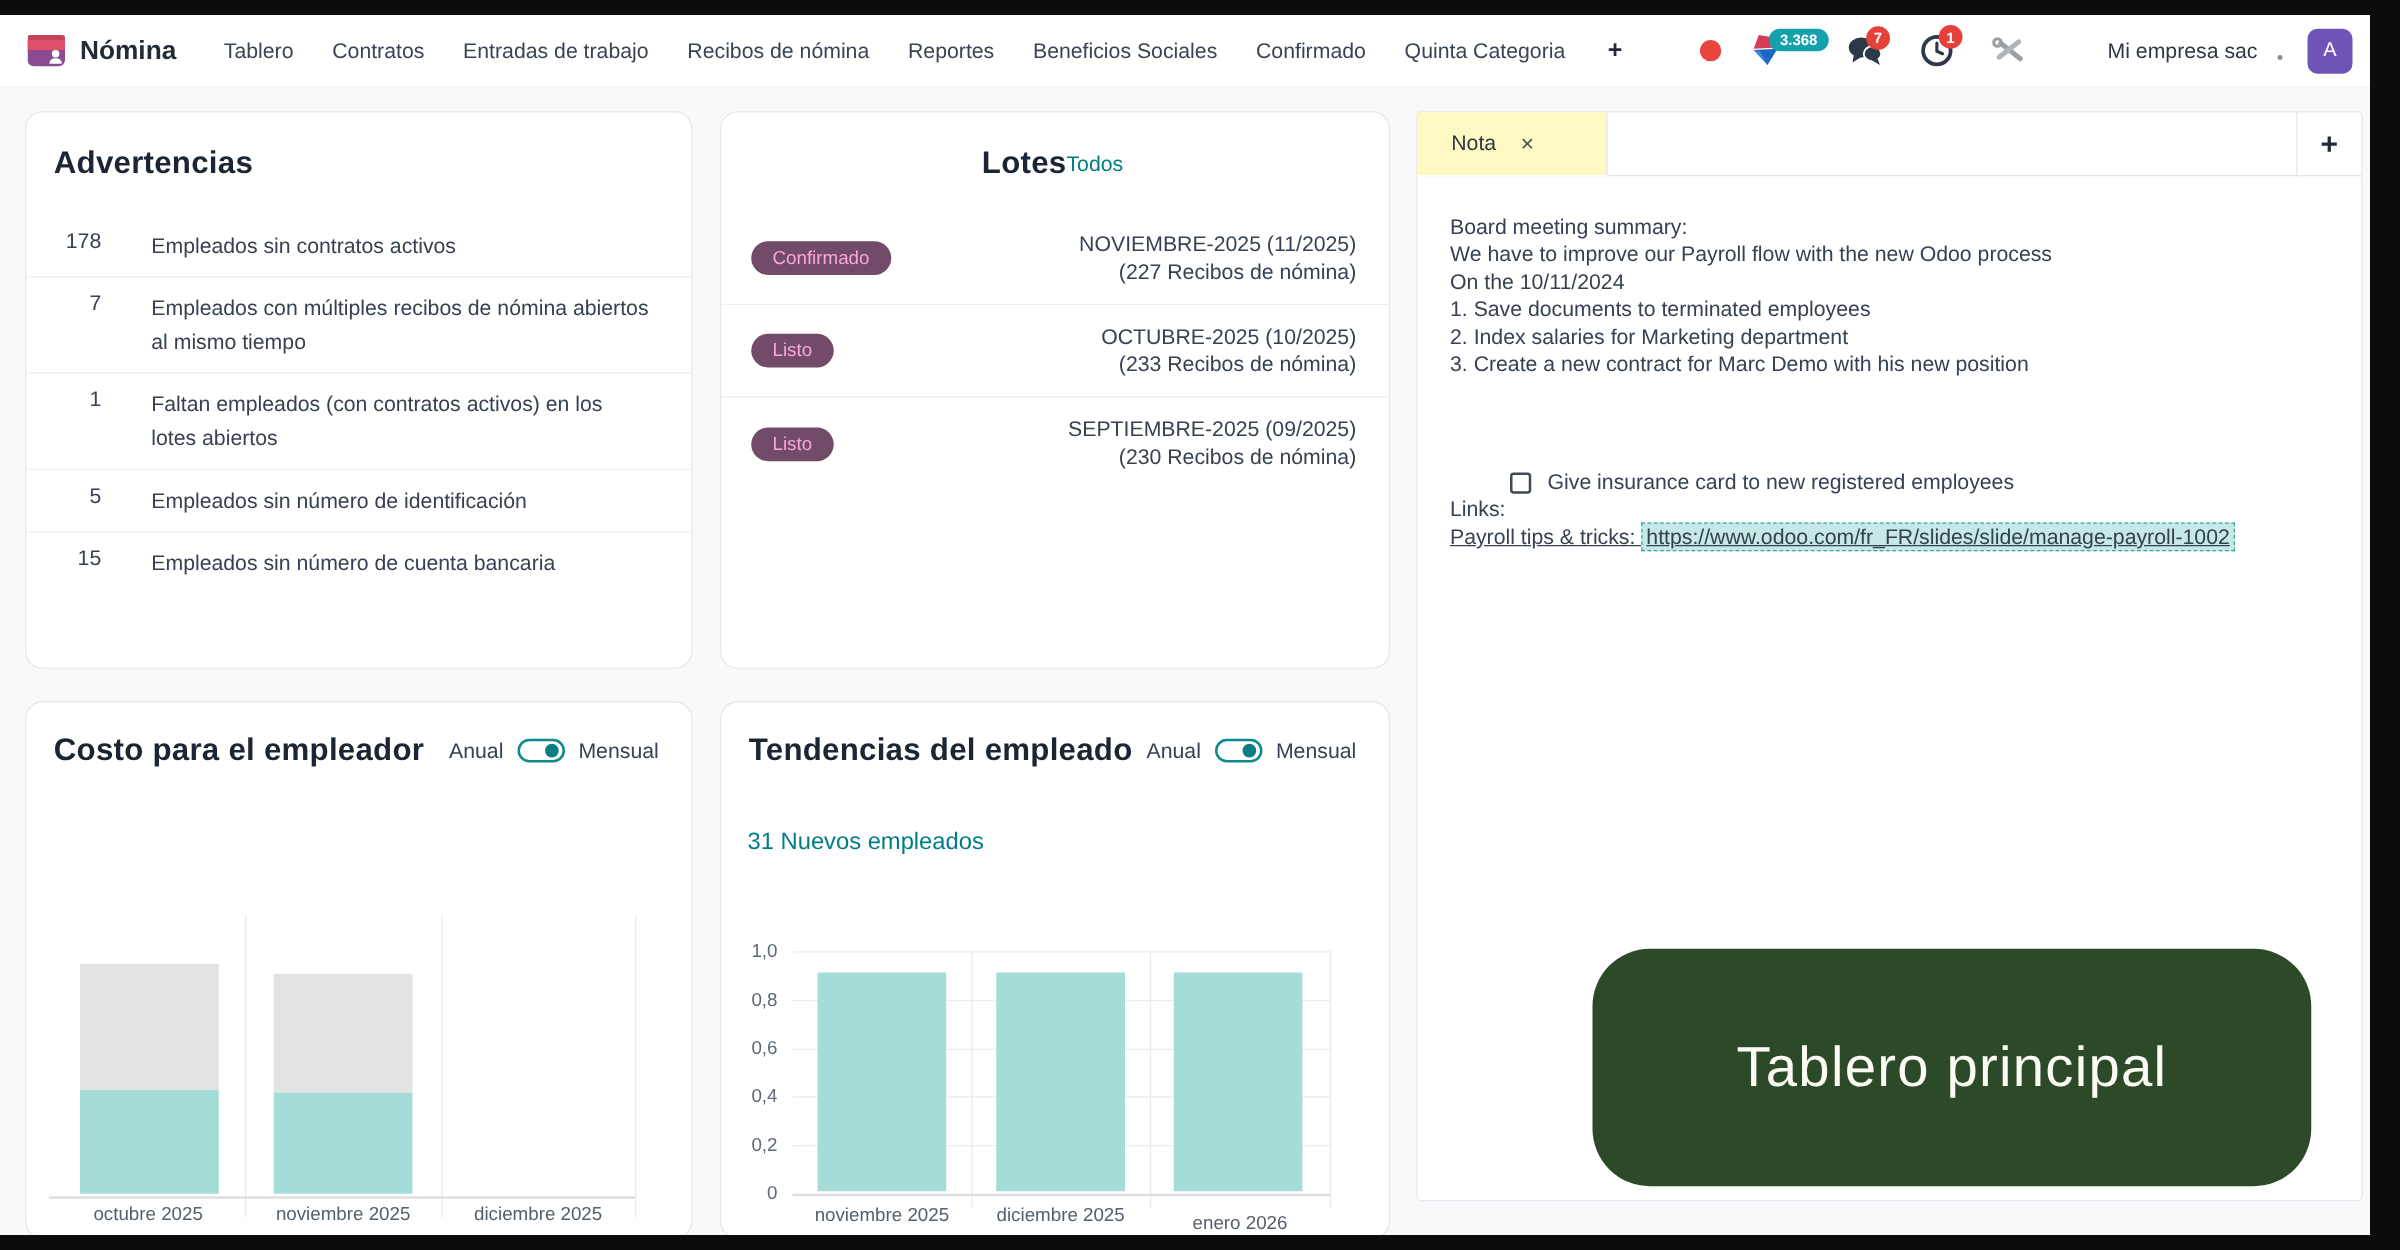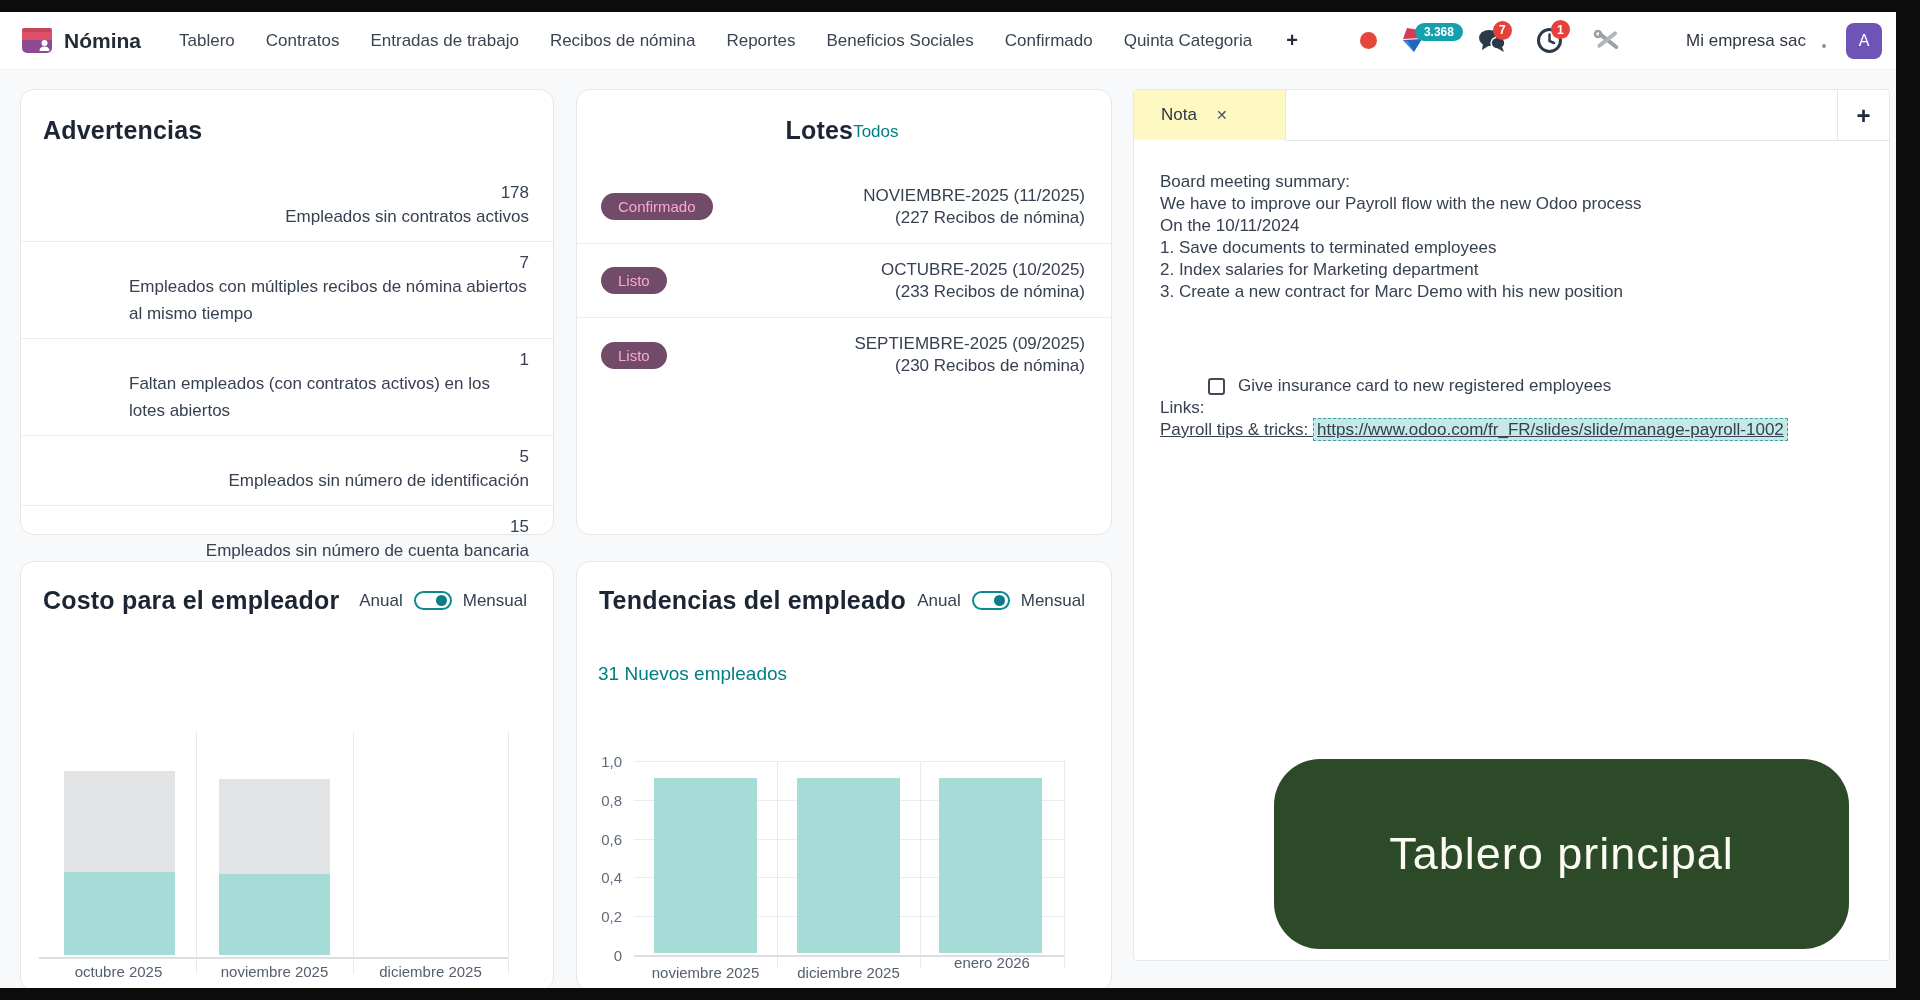--- a/index.html
+++ b/index.html
@@ -26,21 +26,21 @@
   .avatar { width:36px; height:36px; border-radius:8px; background:#6f54b8; color:#fff; font-size:16px; display:flex; align-items:center; justify-content:center; }
 
   
   .card { position:absolute; background:#fff; border:1px solid #e5e7ea; border-radius:14px; }
   .card-title { font-size:25px; font-weight:700; color:#1c2533; letter-spacing:.2px; }
 
   
   #warnings-card { left:20px; top:77px; width:534px; height:446px; padding-top:26px; }
   #warnings-card .card-title { padding-left:22px; }
   .warn-list { margin-top:27px; }
-  .warn-row { display:flex; align-items:flex-end; padding:11px 24px 11px 0; border-bottom:1px solid #eceef0; cursor:pointer;flex-direction:column; }
+  .warn-row { display:flex; align-items:flex-start; padding:11px 24px 11px 0; border-bottom:1px solid #eceef0; cursor:pointer; }
   .warn-row:last-child { border-bottom:none; }
   .warn-count { width:60px; text-align:right; font-size:17px; color:#374151; flex:none; }
   .warn-label { margin-left:40px; font-size:17px; color:#374151; line-height:27px; max-width:400px; }
 
   
   #batches-card { left:576px; top:77px; width:536px; height:446px; padding-top:26px; }
   .batches-head { display:flex; align-items:flex-start; justify-content:center; padding:0 26px 0 22px; }
   .all-link { font-size:17px; font-weight:400; color:#017e84; cursor:pointer; margin-top:6px; }
   .batch-list { margin-top:25px; }
   .batch-row { display:flex; align-items:center; justify-content:space-between; min-height:74px; padding:10px 26px 10px 24px; border-bottom:1px solid #eceef0; cursor:pointer; }
@@ -306,21 +306,21 @@
         <span class="gridline-h" style="left:57px; top:354px; width:430px;"></span>
         <span class="gridline-v" style="left:200px; top:199px; height:206px;"></span>
         <span class="gridline-v" style="left:343px; top:199px; height:206px;"></span>
         <span class="gridline-v" style="left:487px; top:199px; height:206px;"></span>
         <div class="tbar" style="left: 77px; height: 175px;"></div>
         <div class="tbar" style="left: 220px; height: 175px;"></div>
         <div class="tbar" style="left: 362px; height: 175px;"></div>
         <span class="baseline" style="left:57px; top:393px; width:430px;"></span>
         <span class="xlabel" style="left:57px; top:402px; width:143px;">noviembre 2025</span>
         <span class="xlabel" style="left:200px; top:402px; width:143px;">diciembre 2025</span>
-        <span class="xlabel" style="left:343px; top:392px; width:144px;">enero 2026</span>
+        <span class="xlabel" style="left:343px; top:408px; width:144px;">enero 2026</span>
       </div>
     </div>
 
   </div>
 
   <div class="overlay-pill">
     <span>Tablero principal</span>
   </div>
 </div>
 

